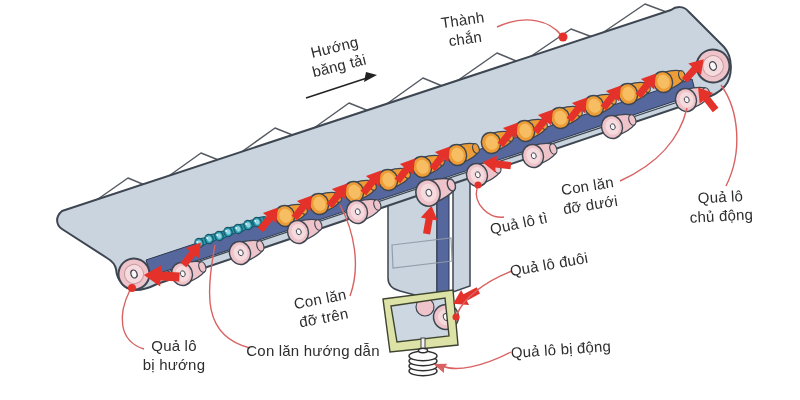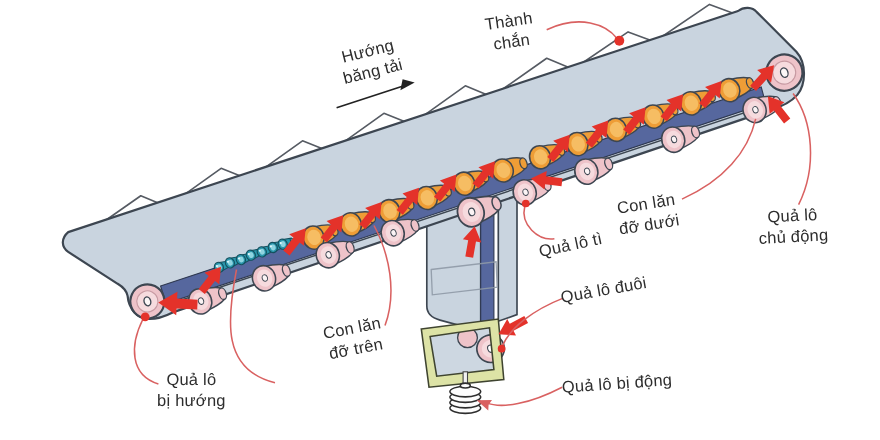--- a/index.html
+++ b/index.html
@@ -202,18 +202,21 @@
   <div class="lbl" style="left:549px;top:265px;--r:-10deg">
     <span>Quả lô đuôi</span>
   </div>
   <div class="lbl" style="left:561px;top:350px;--r:-4deg">
     <span>Quả lô bị động</span>
   </div>
   <div class="lbl" style="left:322px;top:309px;--r:-11deg">
     <span>Con lăn</span><br>
     <span>đỡ trên</span>
   </div>
+  <div class="lbl" style="left:313px;top:351px;--r:0deg">
+    <span>Con lăn hướng dẫn</span>
+  </div>
   <div class="lbl" style="left:174px;top:356px;--r:0deg">
     <span>Quả lô</span><br>
     <span>bị hướng</span>
   </div>
 </div>
 </div>
 
 </body></html>

